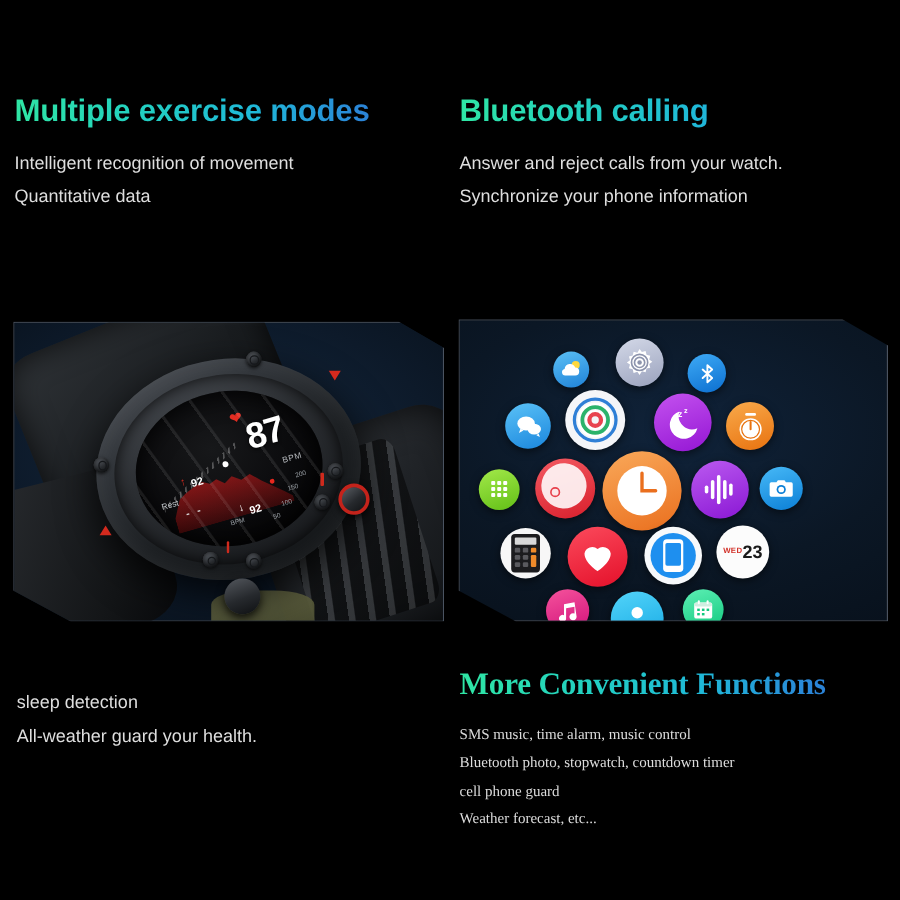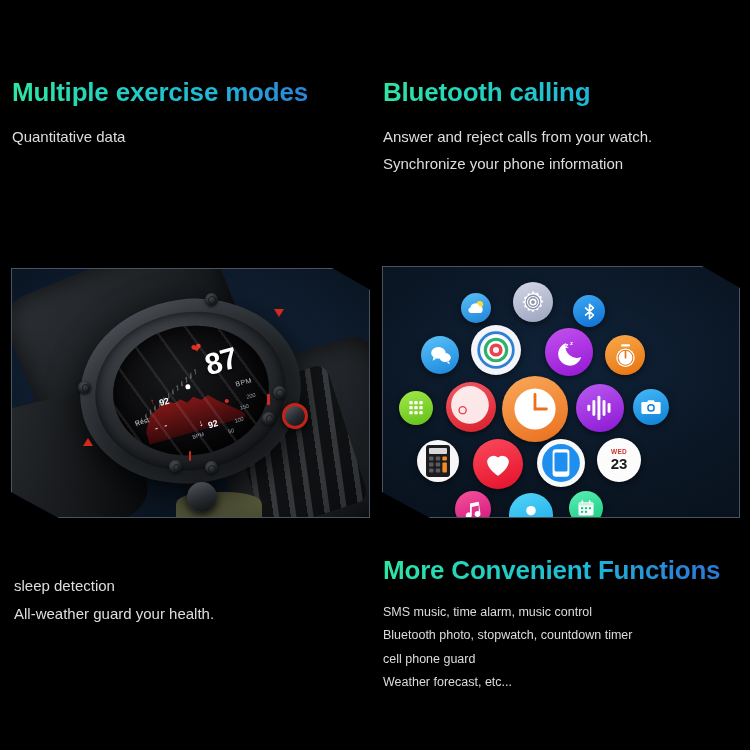--- a/index.html
+++ b/index.html
@@ -160,20 +160,21 @@
   .cal-day{font-size:15px;font-weight:bold;color:#1a1a1a;line-height:1;margin-top:1px;}
 </style>
 </head>
 <body>
 
 <div class="page">
 
   <div class="txtblock" style="left:12px;top:78px;width:360px;">
     <div class="heading">Multiple exercise modes</div>
     <div style="height:16px;"></div>
+    <div class="bodyline">Intelligent recognition of movement</div>
     <div class="bodyline">Quantitative data</div>
   </div>
 
   <div class="txtblock" style="left:383px;top:78px;width:360px;">
     <div class="heading">Bluetooth calling</div>
     <div style="height:16px;"></div>
     <div class="bodyline">Answer and reject calls from your watch.</div>
     <div class="bodyline">Synchronize your phone information</div>
   </div>
 
@@ -376,21 +377,21 @@
       </div>
 
       <div class="app" style="left:154px;top:172px;width:48px;height:48px;background:#f7f9fb;">
         <svg width="42" height="42" viewBox="0 0 40 40">
           <circle cx="20" cy="20" r="18" fill="#1e8fef"></circle>
           <rect x="12" y="7" width="16" height="26" rx="3" fill="#fff"></rect>
           <rect x="13.8" y="10" width="12.4" height="18" rx="1.4" fill="#1e8fef"></rect>
         </svg>
       </div>
 
-      <div class="app" style="left:214px;top:171px;width:44px;height:44px;background:#fcfcfc;flex-direction:column;justify-content:center;">
+      <div class="app" style="left:214px;top:171px;width:44px;height:44px;background:#fcfcfc;flex-direction:row;justify-content:center;">
         <div class="cal-top">WED</div>
         <div class="cal-day">23</div>
       </div>
 
       <div class="app" style="left:72px;top:224px;width:36px;height:36px;background:linear-gradient(160deg,#f5539c,#d1117a);">
         <svg width="21" height="21" viewBox="0 0 24 24">
           <path fill="#fff" d="M19 3.2l-10 2v10.4a3.4 3.4 0 1 0 2 3.1V9.1l8-1.6V14a3.4 3.4 0 1 0 2 3.1z" transform="translate(-1,0)"></path>
         </svg>
       </div>
 
@@ -419,21 +420,21 @@
 
     </div>
   </div>
 
   <div class="txtblock" style="left:14px;top:556px;width:360px;">
     <div style="height:16px;"></div>
     <div class="bodyline">sleep detection</div>
     <div class="bodyline">All-weather guard your health.</div>
   </div>
 
-  <div class="txtblock" style="left:383px;top:556px;width:366px;">
+  <div class="txtblock" style="left:383px;top:556px;width:366px;font-family:Liberation Serif, serif;">
     <div class="heading">More Convenient Functions</div>
     <div style="height:16px;"></div>
     <div class="bodyline small">SMS music, time alarm, music control</div>
     <div class="bodyline small">Bluetooth photo, stopwatch, countdown timer</div>
     <div class="bodyline small">cell phone guard</div>
     <div class="bodyline small">Weather forecast, etc...</div>
   </div>
 
 </div>
 

